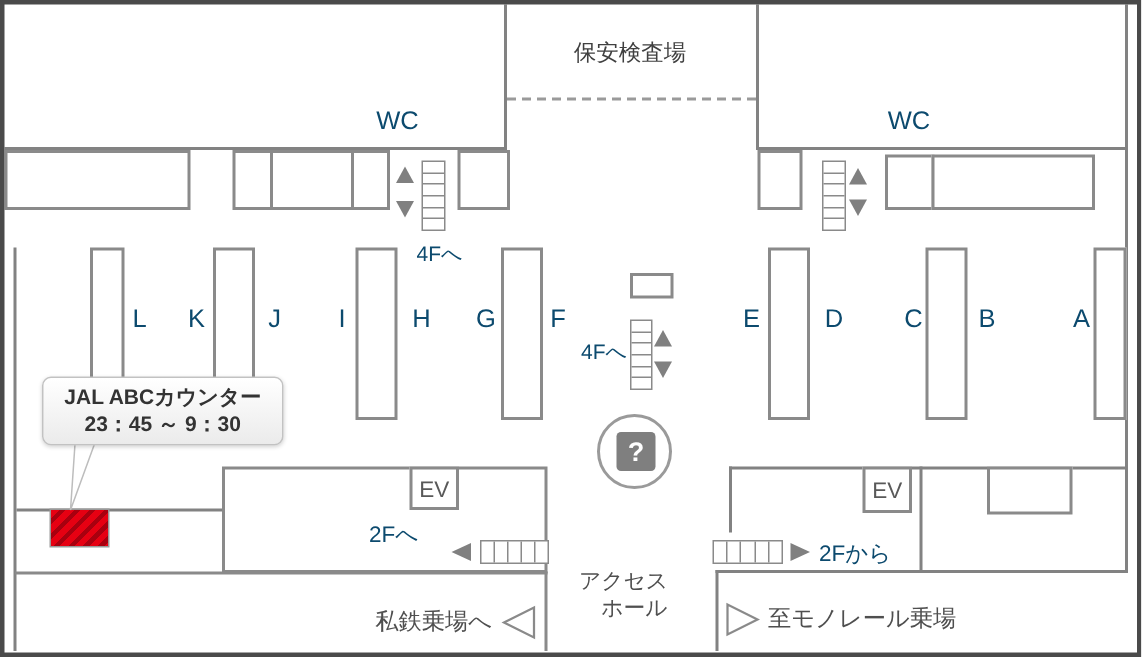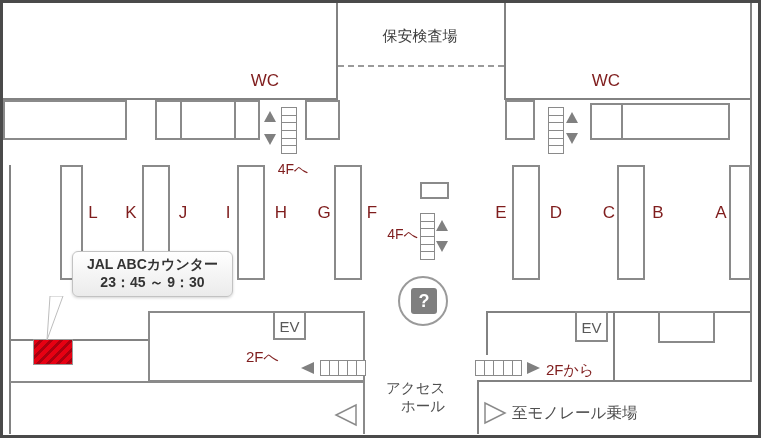--- a/index.html
+++ b/index.html
@@ -3,42 +3,42 @@
 <meta charset="utf-8">
 <style>
   html,body{margin:0;padding:0;background:#fff;}
   #map{position:relative;width:761px;height:438px;background:#fff;overflow:hidden;
        font-family:"Liberation Sans","DejaVu Sans",sans-serif;}
   .frame{position:absolute;inset:0;border:3px solid #4a4a4a;z-index:50;pointer-events:none;}
   .wall{position:absolute;background:#828282;z-index:1;}
   .dash{position:absolute;border-top:2px dashed #9a9a9a;z-index:1;}
   .box{position:absolute;border:2px solid #8a8a8a;background:#fff;box-sizing:border-box;z-index:2;}
   .room{position:absolute;box-sizing:border-box;z-index:2;}
-  .t{position:absolute;color:#7f1d1d;white-space:nowrap;z-index:10;line-height:1.15;}
+  .t{position:absolute;color:#0c4a6e;white-space:nowrap;z-index:10;line-height:1.15;}
   .esc{position:absolute;border:1px solid #8a8a8a;background:#fff;display:flex;flex-direction:column;box-sizing:border-box;z-index:3;}
   .esc>i{flex:1;border-bottom:1px solid #8a8a8a;}
   .esc>i:last-child{border-bottom:none;}
   .stairs{position:absolute;border:1px solid #8a8a8a;background:#fff;display:flex;box-sizing:border-box;z-index:4;}
   .stairs>i{flex:1;border-right:1px solid #8a8a8a;}
   .stairs>i:last-child{border-right:none;}
   .tri{position:absolute;width:0;height:0;z-index:4;}
   .tri.up{border-left:6px solid transparent;border-right:6px solid transparent;border-bottom:11px solid #808080;}
   .tri.down{border-left:6px solid transparent;border-right:6px solid transparent;border-top:11px solid #808080;}
   .tri.left{border-top:6px solid transparent;border-bottom:6px solid transparent;border-right:13px solid #808080;}
   .tri.right{border-top:6px solid transparent;border-bottom:6px solid transparent;border-left:13px solid #808080;}
   .otri{position:absolute;z-index:4;}
   #info-circle{position:absolute;left:398px;top:276px;width:50px;height:50px;border:2px solid #9a9a9a;
        border-radius:50%;background:#fff;box-sizing:border-box;z-index:5;cursor:pointer;}
   #info-square{position:absolute;left:11px;top:10px;width:26px;height:26px;background:#7f7f7f;border-radius:3px;
        color:#fff;font-weight:bold;font-size:18px;text-align:center;line-height:26px;}
   #jal-red{position:absolute;left:33px;top:339px;width:40px;height:26px;border:1px solid #999;box-sizing:border-box;
        background:repeating-linear-gradient(135deg,#e60012 0 4px,#a8000f 4px 7px);z-index:6;}
   #tooltip{position:absolute;left:28px;top:251px;width:161px;height:46px;border:1px solid #c2c2c2;border-radius:6px;
        background:linear-gradient(#ffffff,#ebebeb);box-shadow:0 1px 3px rgba(0,0,0,.18);z-index:40;
-       text-align:center;color:#333;font-weight:bold;font-size:14px;padding-top:4px;box-sizing:border-box;margin-left:44px;}
+       text-align:center;color:#333;font-weight:bold;font-size:14px;padding-top:4px;box-sizing:border-box;}
   #tail{position:absolute;left:38px;top:296px;z-index:39;}
   .ev{position:absolute;border:2px solid #8a8a8a;background:#fff;box-sizing:border-box;z-index:3;
        text-align:center;color:#595959;font-size:15px;}
 </style>
 </head>
 <body>
 
 <div id="map">
 
   <div class="wall" style="left:3px;top:98px;width:335px;height:2px;"></div>
@@ -129,20 +129,21 @@
   <div class="tri left" style="left:301px;top:362px;"></div>
   <div class="stairs" style="left:320px;top:360px;width:46px;height:16px;">
     <i></i>
       <i></i>
       <i></i>
       <i></i>
       <i></i>
     </div>
 
   <div class="room" style="left:10px;top:381px;width:355px;height:53px;border-top:2px solid #8a8a8a;border-right:2px solid #8a8a8a;"></div>
+  <div class="t" style="left:222px;top:406px;width:106px;text-align:right;font-size:15.5px;color:#4f4f4f;">私鉄乗場へ</div>
   <svg class="otri" style="left:332px;top:403px;" width="26" height="24">
     <polygon points="24,2 24,22 4,12" fill="#ffffff" stroke="#8a8a8a" stroke-width="1.5"></polygon>
     </svg>
 
   <div id="jal-red"></div>
   <svg id="tail" width="26" height="46">
     <polygon points="12,0 25,0 9,44" fill="#ffffff" stroke="#bdbdbd" stroke-width="1"></polygon>
     </svg>
   <div id="tooltip">
     <div>JAL ABCカウンター</div>

